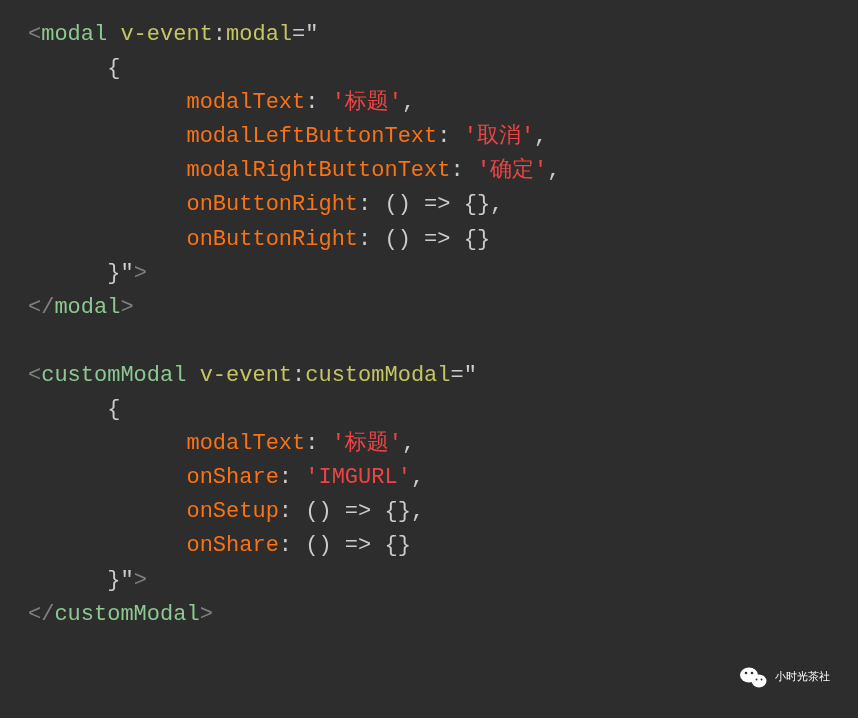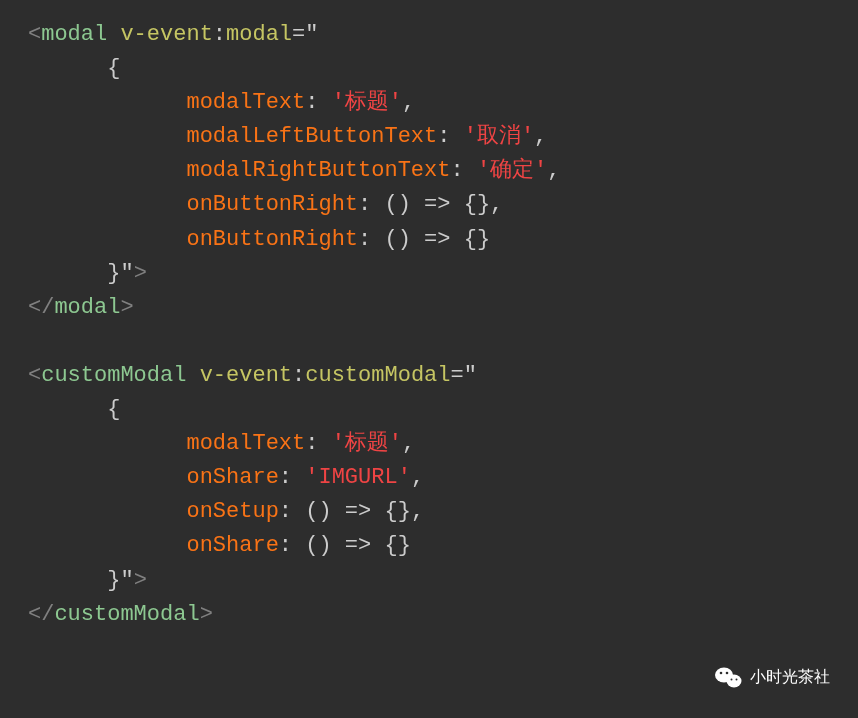--- a/index.html
+++ b/index.html
@@ -61,22 +61,22 @@
       color: #cccccc;
     }
     .watermark {
       position: absolute;
       bottom: 28px;
       right: 28px;
       display: flex;
       align-items: center;
       gap: 8px;
       color: #ffffff;
-      font-size: 16px;
-      font-family: Liberation Sans, sans-serif;
+      font-size: 11px;
+      font-family: Liberation Mono, monospace;
     }
     .wechat-icon {
       width: 28px;
       height: 24px;
       position: relative;
     }
     .wechat-icon svg {
       width: 100%;
       height: 100%;
     }

